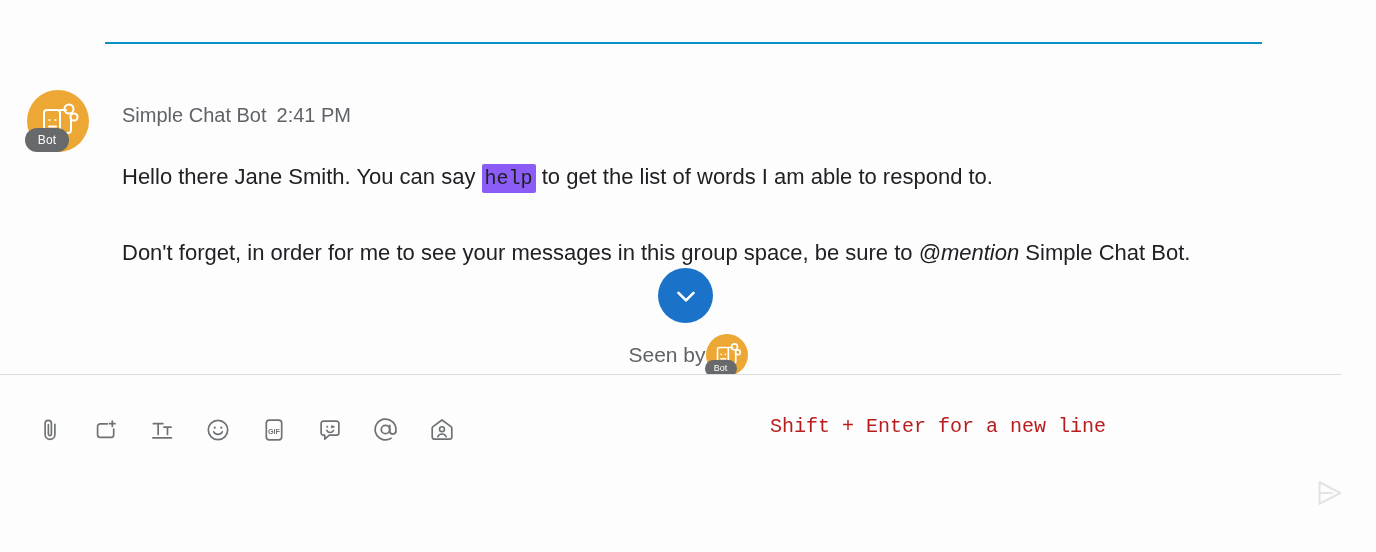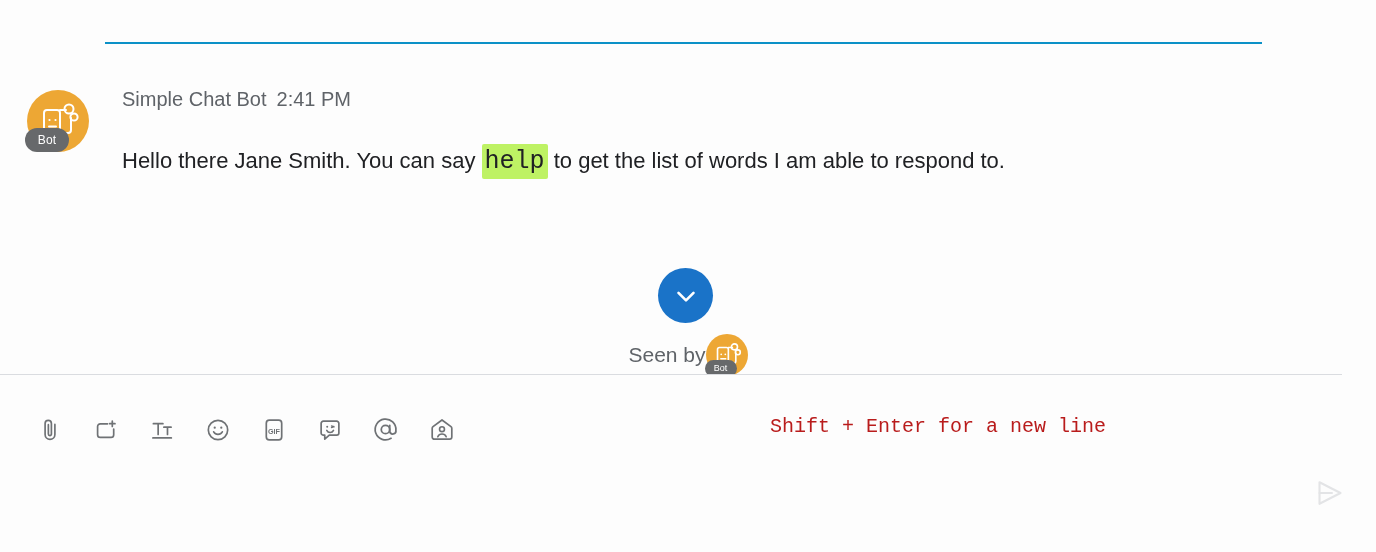--- a/index.html
+++ b/index.html
@@ -81,38 +81,38 @@
     height: 24px;
     border-radius: 12px;
     background: #67696b;
     color: #ffffff;
     font-size: 12px;
     line-height: 24px;
     text-align: center;
     letter-spacing: .2px;
   }
 
-  .msg-body { position: absolute; left: 122px; top: 0; right: 20px; }
+  .msg-body { position: absolute; left: 122px; top: 16px; right: 20px; }
 
   .meta { font-size: 20px; color: #5f6368; height: 28px; white-space: nowrap; }
   .meta .sender { color: #5f6368; }
   .meta .time { color: #5f6368; margin-left: 10px; }
 
   .para {
     font-size: 22px;
     color: #202124;
     line-height: 46px;
     max-width: 1185px;
   }
   .para.first { margin-top: 22px; }
   .para.second { margin-top: 28px; }
   .code {
     font-family: "Liberation Mono", "DejaVu Sans Mono", monospace;
-    font-size: 25px;
-    background: #bef264;
+    font-size: 20px;
+    background: #8b5cf6;
     padding: 3px 3px;
     border-radius: 2px;
     color: #202124;
   }
   .em { font-style: italic; }
 
   
   .scroll-fab {
     position: absolute;
     left: 658px;
@@ -245,20 +245,21 @@
       <div class="badge">Bot</div>
     </div>
 
     <div class="msg-body">
       <div class="meta">
         <span class="sender">Simple Chat Bot</span><span class="time">2:41 PM</span>
       </div>
 
       <div class="para first"><span>Hello there Jane Smith. You can say </span><span class="code">help</span><span> to get the list of words I am able to respond to.</span></div>
 
+      <div class="para second"><span>Don't forget, in order for me to see your messages in this group space, be sure to </span><span class="em">@mention</span><span> Simple Chat Bot.</span></div>
     </div>
   </div>
 
   <button class="scroll-fab">
     <svg width="30" height="30" viewBox="0 0 24 24">
       <path d="M6 9.5 L12 15.5 L18 9.5" fill="none" stroke="#ffffff" stroke-width="2.1" stroke-linecap="round" stroke-linejoin="round"></path>
     </svg>
   </button>
 
   <div class="seen-by">

